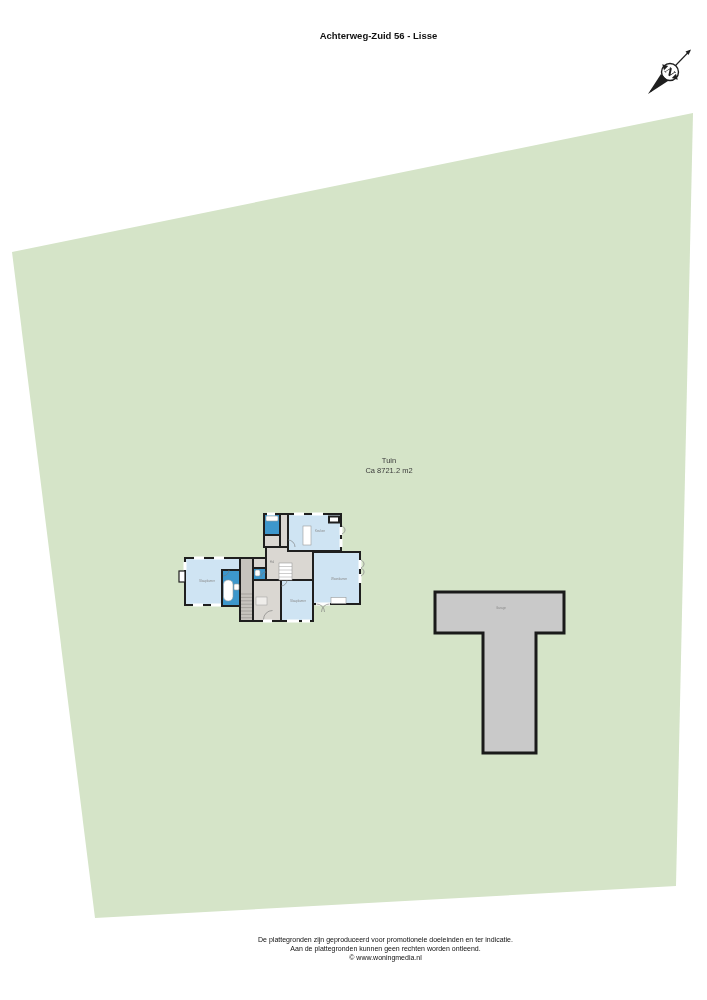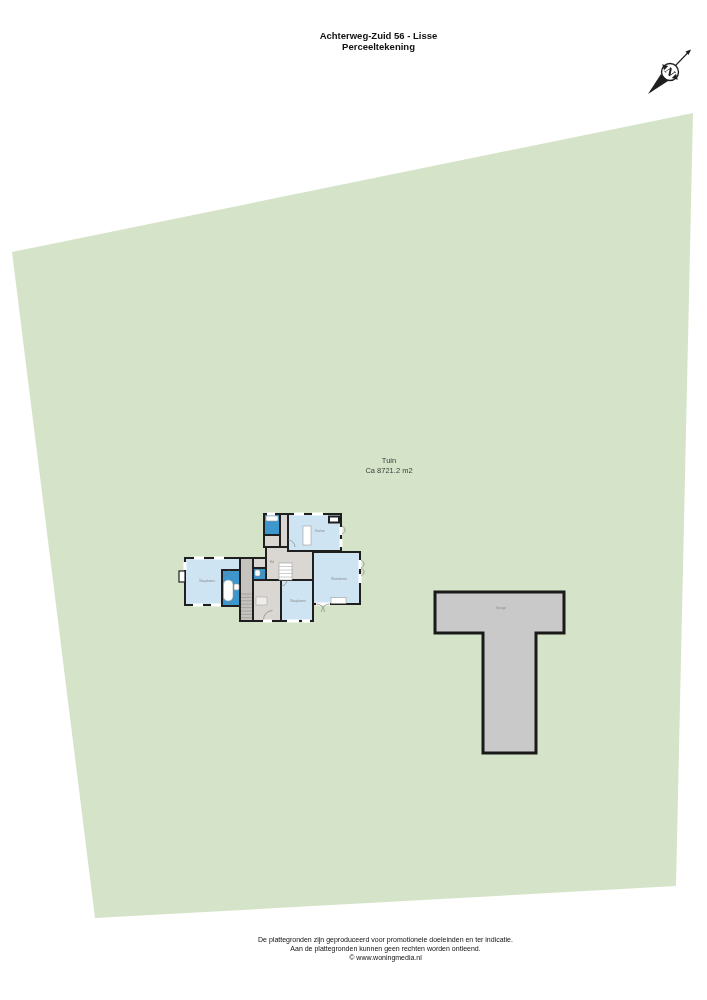--- a/index.html
+++ b/index.html
@@ -25,21 +25,20 @@
   .nletter{fill:#1f1f1f;font-size:10px;font-weight:bold;font-style:italic;text-anchor:middle;
            font-family:"DejaVu Serif",serif;}
 </style>
 </head>
 <body>
 
 <div class="page">
 
   <div class="title">
     <div>Achterweg-Zuid 56 - Lisse</div>
-    <div>Perceeltekening</div>
   </div>
 
   <svg class="scene" width="707" height="1000" viewBox="0 0 707 1000">
 
     <polygon points="12,252 693,113 676,886 95,918" fill="#d5e4c8"></polygon>
 
     <text class="plotlabel" x="389" y="463">Tuin</text>
     <text class="plotlabel" x="389" y="472.5">Ca 8721.2 m2</text>
 
     <g>

